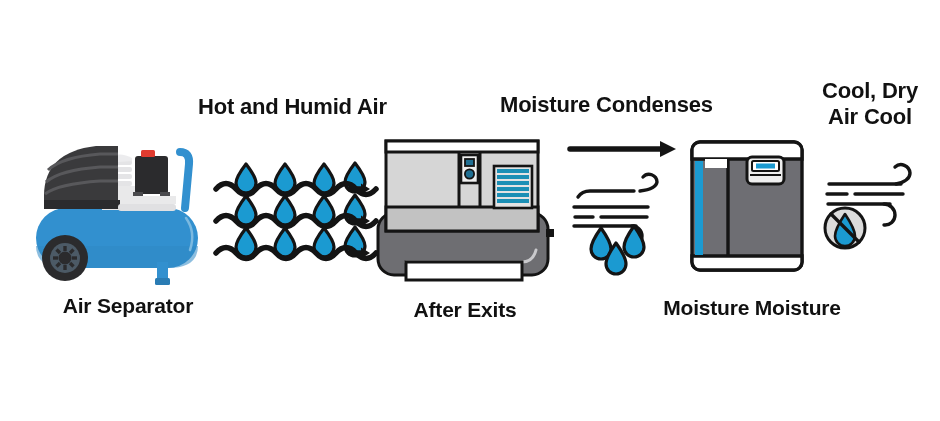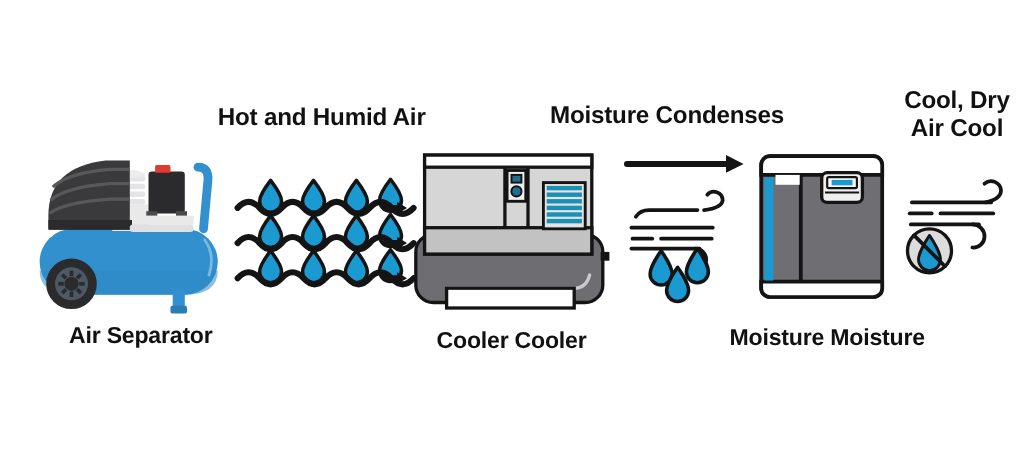--- a/index.html
+++ b/index.html
@@ -67,21 +67,21 @@
 
   <div class="stage-label" id="label-condenses">Moisture Condenses</div>
 
   <div class="stage-label" id="label-cool-dry">
     <div>Cool, Dry</div>
     <div>Air Cool</div>
   </div>
 
   <div class="caption" id="caption-compressor">Air Separator</div>
 
-  <div class="caption" id="caption-cooler">Cooler Cooler</div>
+  <div class="caption" id="caption-cooler">After Exits</div>
 
   <div class="caption" id="caption-separator">Moisture Moisture</div>
 
   <svg width="940" height="421" viewBox="0 0 940 421" style="position:absolute;left:0;top:0;">
 
     <g>
 
       <rect x="36" y="208" width="162" height="60" rx="30" ry="30" fill="#3290cf"></rect>
 
       <path d="M36 246 Q36 268 66 268 L168 268 Q198 268 198 246 Z" fill="#2f88c4" opacity="0.55"></path>

